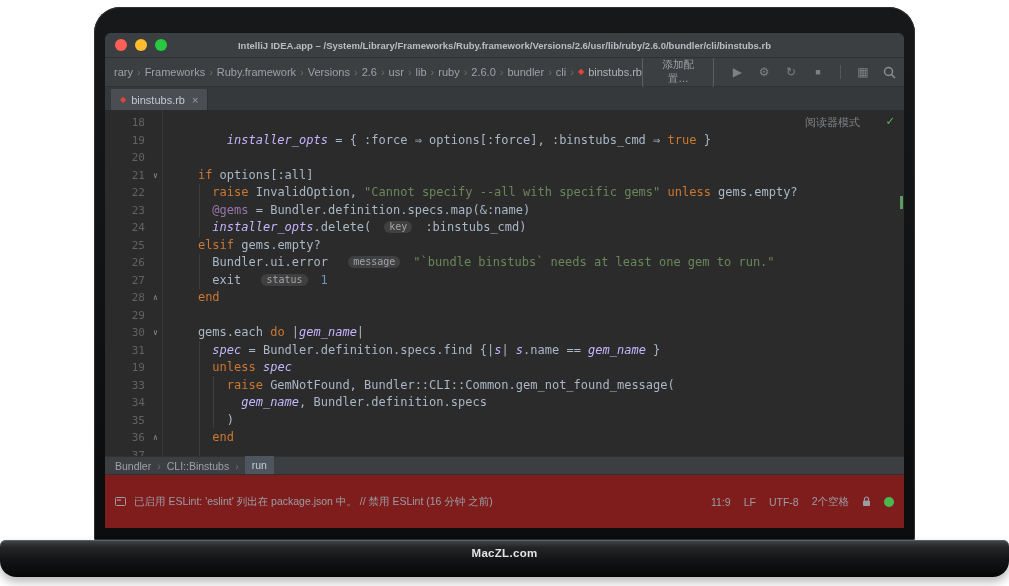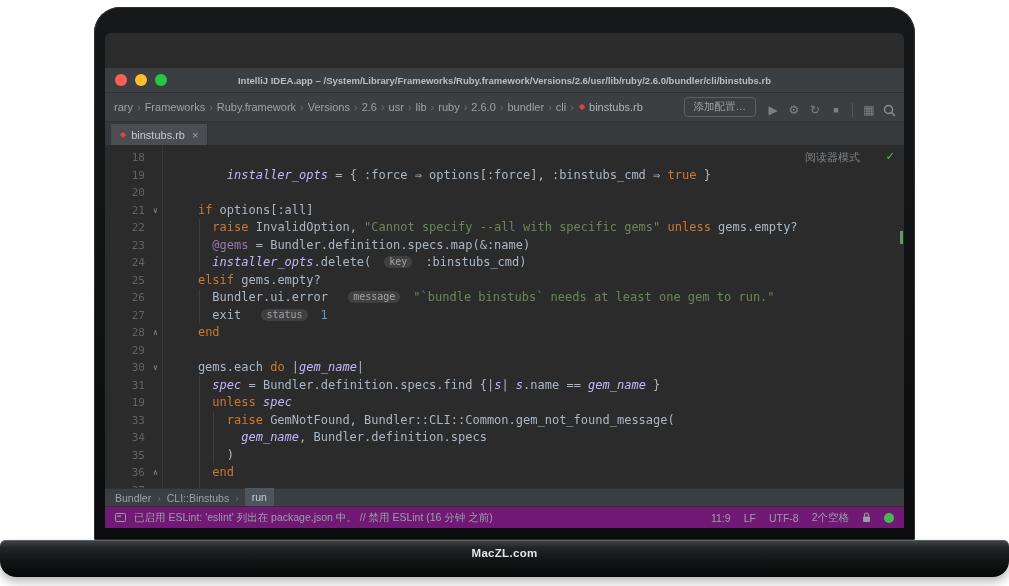--- a/index.html
+++ b/index.html
@@ -14,38 +14,38 @@
     background:linear-gradient(180deg,#45484b 0%,#232527 20%,#131415 55%,#060707 100%);
     box-shadow:inset 0 1px 0 #5d6063,0 5px 10px rgba(0,0,0,.28);
     display:flex;justify-content:center;padding-top:7px;
     color:#e2e4e6;font-size:11.5px;font-weight:bold;letter-spacing:.3px;}
 
   
   .ide{width:100%;height:100%;background:#2b2b2b;border-radius:6px 6px 0 0;overflow:hidden;
     display:flex;flex-direction:column;}
 
   .titlebar{height:24px;flex:none;background:#3c3f41;border-bottom:1px solid #2f3133;
-    display:flex;align-items:center;position:relative;margin-top:35px;}
+    display:flex;align-items:center;position:relative;}
   .lights{display:flex;gap:8px;padding-left:10px;z-index:2;}
   .light{width:12px;height:12px;border-radius:50%;}
   .light.red{background:#ff5f57;}
   .light.yellow{background:#febc2e;}
   .light.green{background:#28c840;}
   .win-title{position:absolute;left:80px;right:80px;text-align:center;font-size:9.5px;font-weight:bold;
     color:#b9bdc1;white-space:nowrap;overflow:hidden;}
 
   .navbar{height:28px;flex:none;background:#3c3f41;border-bottom:1px solid #2f3133;
     display:flex;align-items:center;padding:0 8px;}
   .crumbs{display:flex;align-items:center;white-space:nowrap;overflow:hidden;
     font-size:11px;color:#9da2a8;}
   .crumb{margin:0 1px;}
   .crumb-sep{color:#6c7075;margin:0 3px;}
   .file-crumb{flex:none;display:flex;align-items:center;gap:4px;font-size:11px;color:#aeb3b9;margin-left:2px;}
   .ruby-glyph{color:#e0443e;font-size:8px;line-height:8px;}
-  .nav-right{margin-left:auto;display:flex;align-items:flex-end;gap:7px;}
+  .nav-right{margin-left:auto;display:flex;align-items:center;gap:13px;}
   .add-config{background:transparent;border:1px solid #5c6063;color:#9da2a8;border-radius:4px;
     font-size:10.5px;padding:2px 9px;font-family:inherit;margin-right:3px;}
   .tool-icon{color:#7d8185;font-size:12px;width:14px;text-align:center;line-height:14px;}
   .tool-icon.small{font-size:9px;}
   .nav-divider{width:1px;height:14px;background:#55585b;margin:0 2px;}
   .svg-icon{display:inline-flex;}
 
   .tabbar{height:23px;flex:none;background:#36393b;display:flex;align-items:flex-end;padding-left:6px;}
   .tab{height:21px;background:#4a4e52;display:flex;align-items:center;gap:5px;padding:0 9px;
     font-size:11px;color:#c3c8ce;border-right:1px solid #2f3133;}
@@ -73,22 +73,22 @@
     font-size:11px;color:#7d8186;z-index:5;}
   .inspection-check{position:absolute;top:3px;right:10px;color:#55b85c;font-size:13px;font-weight:bold;z-index:5;}
   .diff-marker{position:absolute;right:1px;top:86px;width:3px;height:13px;background:#5d9b60;z-index:5;}
 
   
   .bottombar{height:17px;flex:none;background:#3c3f41;border-top:1px solid #2f3133;
     display:flex;align-items:center;padding:0 10px;gap:4px;font-size:10.5px;color:#9da2a8;}
   .bc-sep{color:#6c7075;margin:0 2px;}
   .bc.pill{background:#4d565e;color:#c6ccd2;padding:12px 7px;border-radius:3px;line-height:13px;}
 
-  .statusbar{height:21px;flex:none;background:#701a75;border-top:1px solid #2f3133;
-    display:flex;align-items:center;padding:0 10px;gap:8px;font-size:10.5px;color:#9a9ea4;}
+  .statusbar{height:21px;flex:none;background:#7f1d1d;border-top:1px solid #2f3133;
+    display:flex;align-items:center;padding:16px 10px;gap:8px;font-size:10.5px;color:#9a9ea4;}
   .sb-right{margin-left:auto;display:flex;align-items:center;gap:13px;}
   .green-dot{width:10px;height:10px;border-radius:50%;background:#47b94f;display:inline-block;}
 </style>
 </head>
 <body>
 
 <div class="stage">
 
   <div class="laptop-screen">
     <div class="ide">

